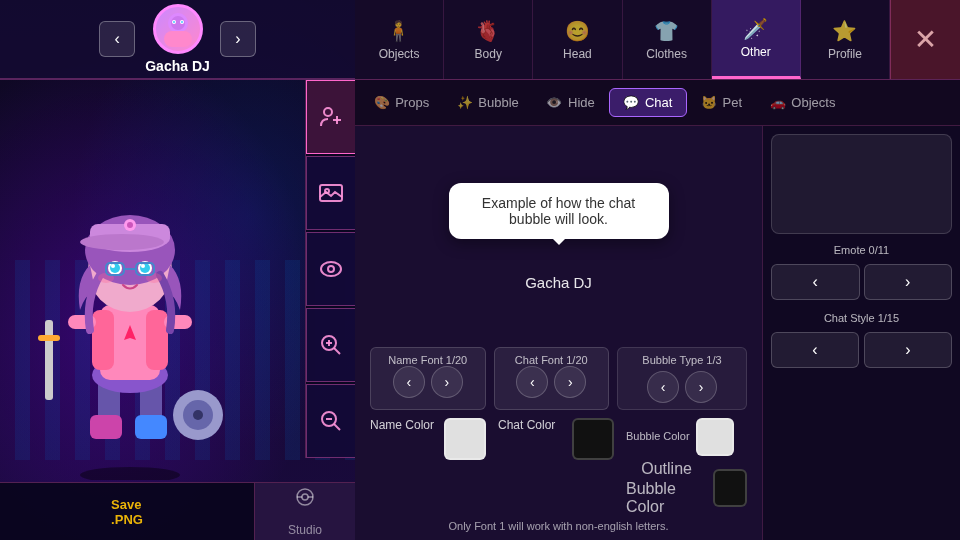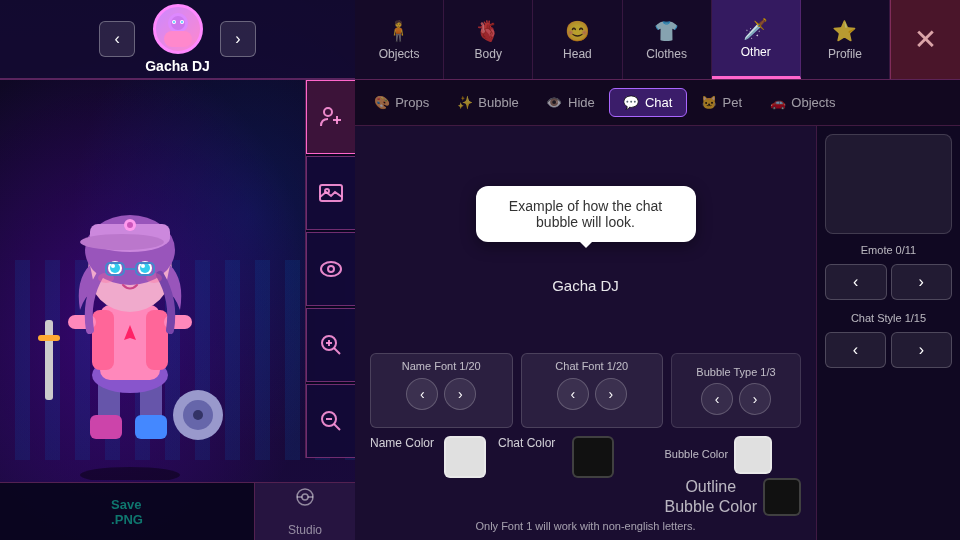--- a/index.html
+++ b/index.html
@@ -144,21 +144,21 @@
       width: 80px; height: 58px;
       display: flex; flex-direction: column; align-items: center; justify-content: center;
       color: white; font-size: 11px; gap: 2px;
       border-right: 1px solid rgba(255,100,200,0.3);
       cursor: pointer;
     }
 
     .save-btn {
       flex: 1; height: 58px;
       display: flex; flex-direction: column; align-items: center; justify-content: center;
-      color: #0f766e; font-size: 13px; font-weight: bold;
+      color: #eab308; font-size: 13px; font-weight: bold;
       border-right: 1px solid rgba(255,100,200,0.3);
       cursor: pointer;
     }
 
     .studio-btn {
       width: 100px; height: 58px;
       display: flex; flex-direction: column; align-items: center; justify-content: center;
       color: rgba(255,255,255,0.5); font-size: 12px; gap: 15px;
       background: rgba(150,80,200,0.2);
       cursor: pointer;
@@ -278,21 +278,20 @@
 
     .font-control {
       flex: 1;
       background: rgba(255,255,255,0.08);
       border: 1px solid rgba(255,255,255,0.15);
       border-radius: 6px;
       padding: 6px 8px;
       display: flex;
       flex-direction: column;
       align-items: center;
-      gap: 6px;
     }
 
     .font-label {
       font-size: 11px;
       color: rgba(255,255,255,0.7);
     }
 
     .arrow-row {
       display: flex;
       gap: 6px;
@@ -325,21 +324,21 @@
 
     .hint-text {
       font-size: 11px;
       color: rgba(255,255,255,0.6);
       text-align: center;
       margin-top: 4px;
     }
 
     
     .right-side {
-      width: 144px;
+      width: 198px;
       background: rgba(10,5,25,0.6);
       border-left: 1px solid rgba(255,100,200,0.2);
       display: flex;
       flex-direction: column;
       padding: 8px;
       gap: 8px;
     }
 
     .emote-box {
       background: rgba(255,255,255,0.07);
@@ -410,21 +409,21 @@
     .three-col {
       display: flex;
       gap: 8px;
     }
 
     .bubble-type-col {
       width: 130px;
       background: rgba(255,255,255,0.06);
       border: 1px solid rgba(255,255,255,0.12);
       border-radius: 6px;
-      padding: 12px;
+      padding: 6px;
       display: flex;
       flex-direction: column;
       align-items: center;
       gap: 5px;
     }
 
     .color-item {
       display: flex;
       gap: 4px;
     }

